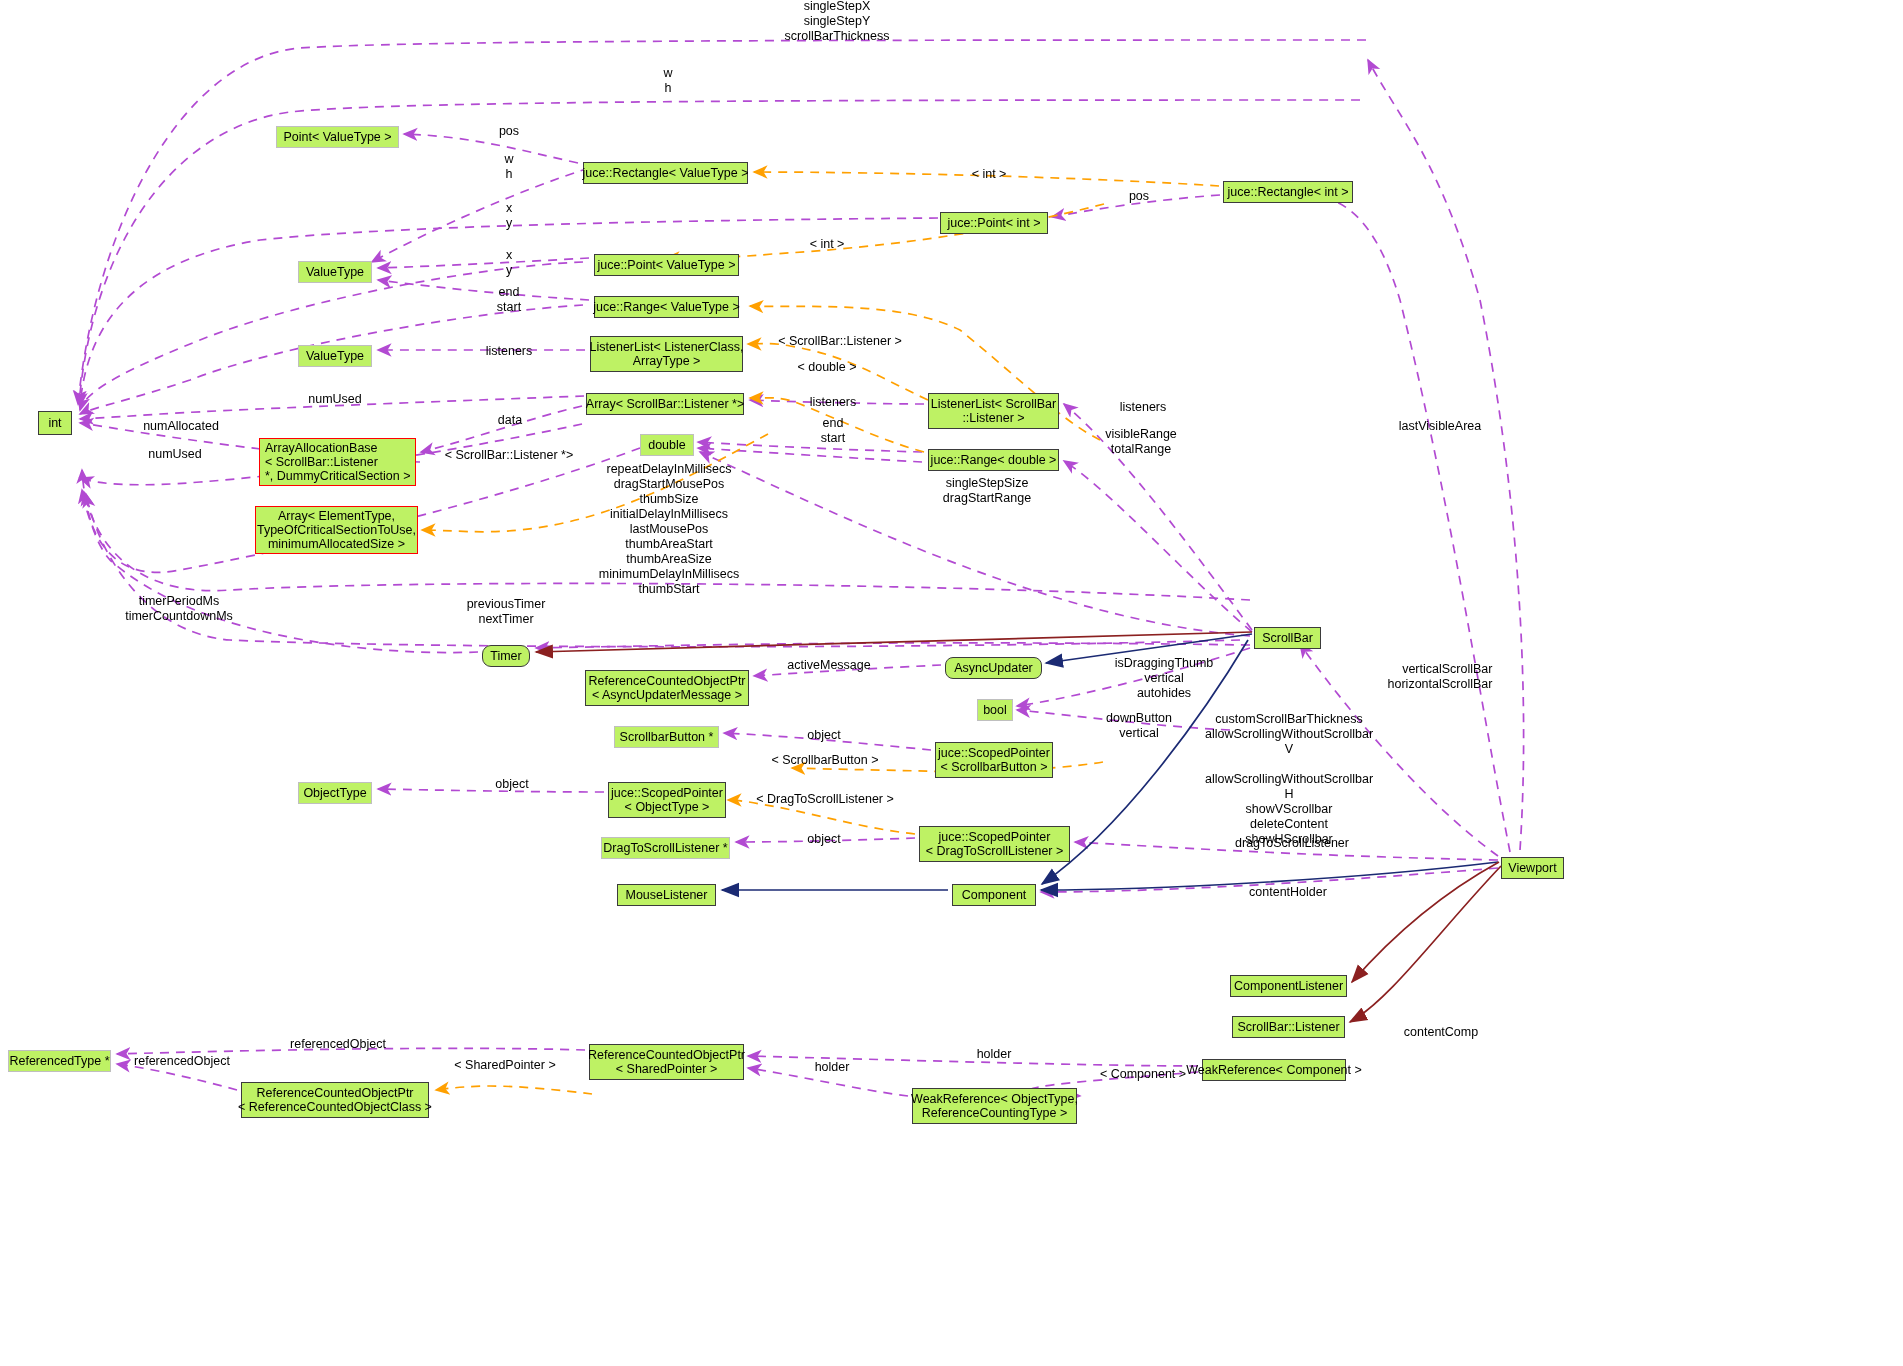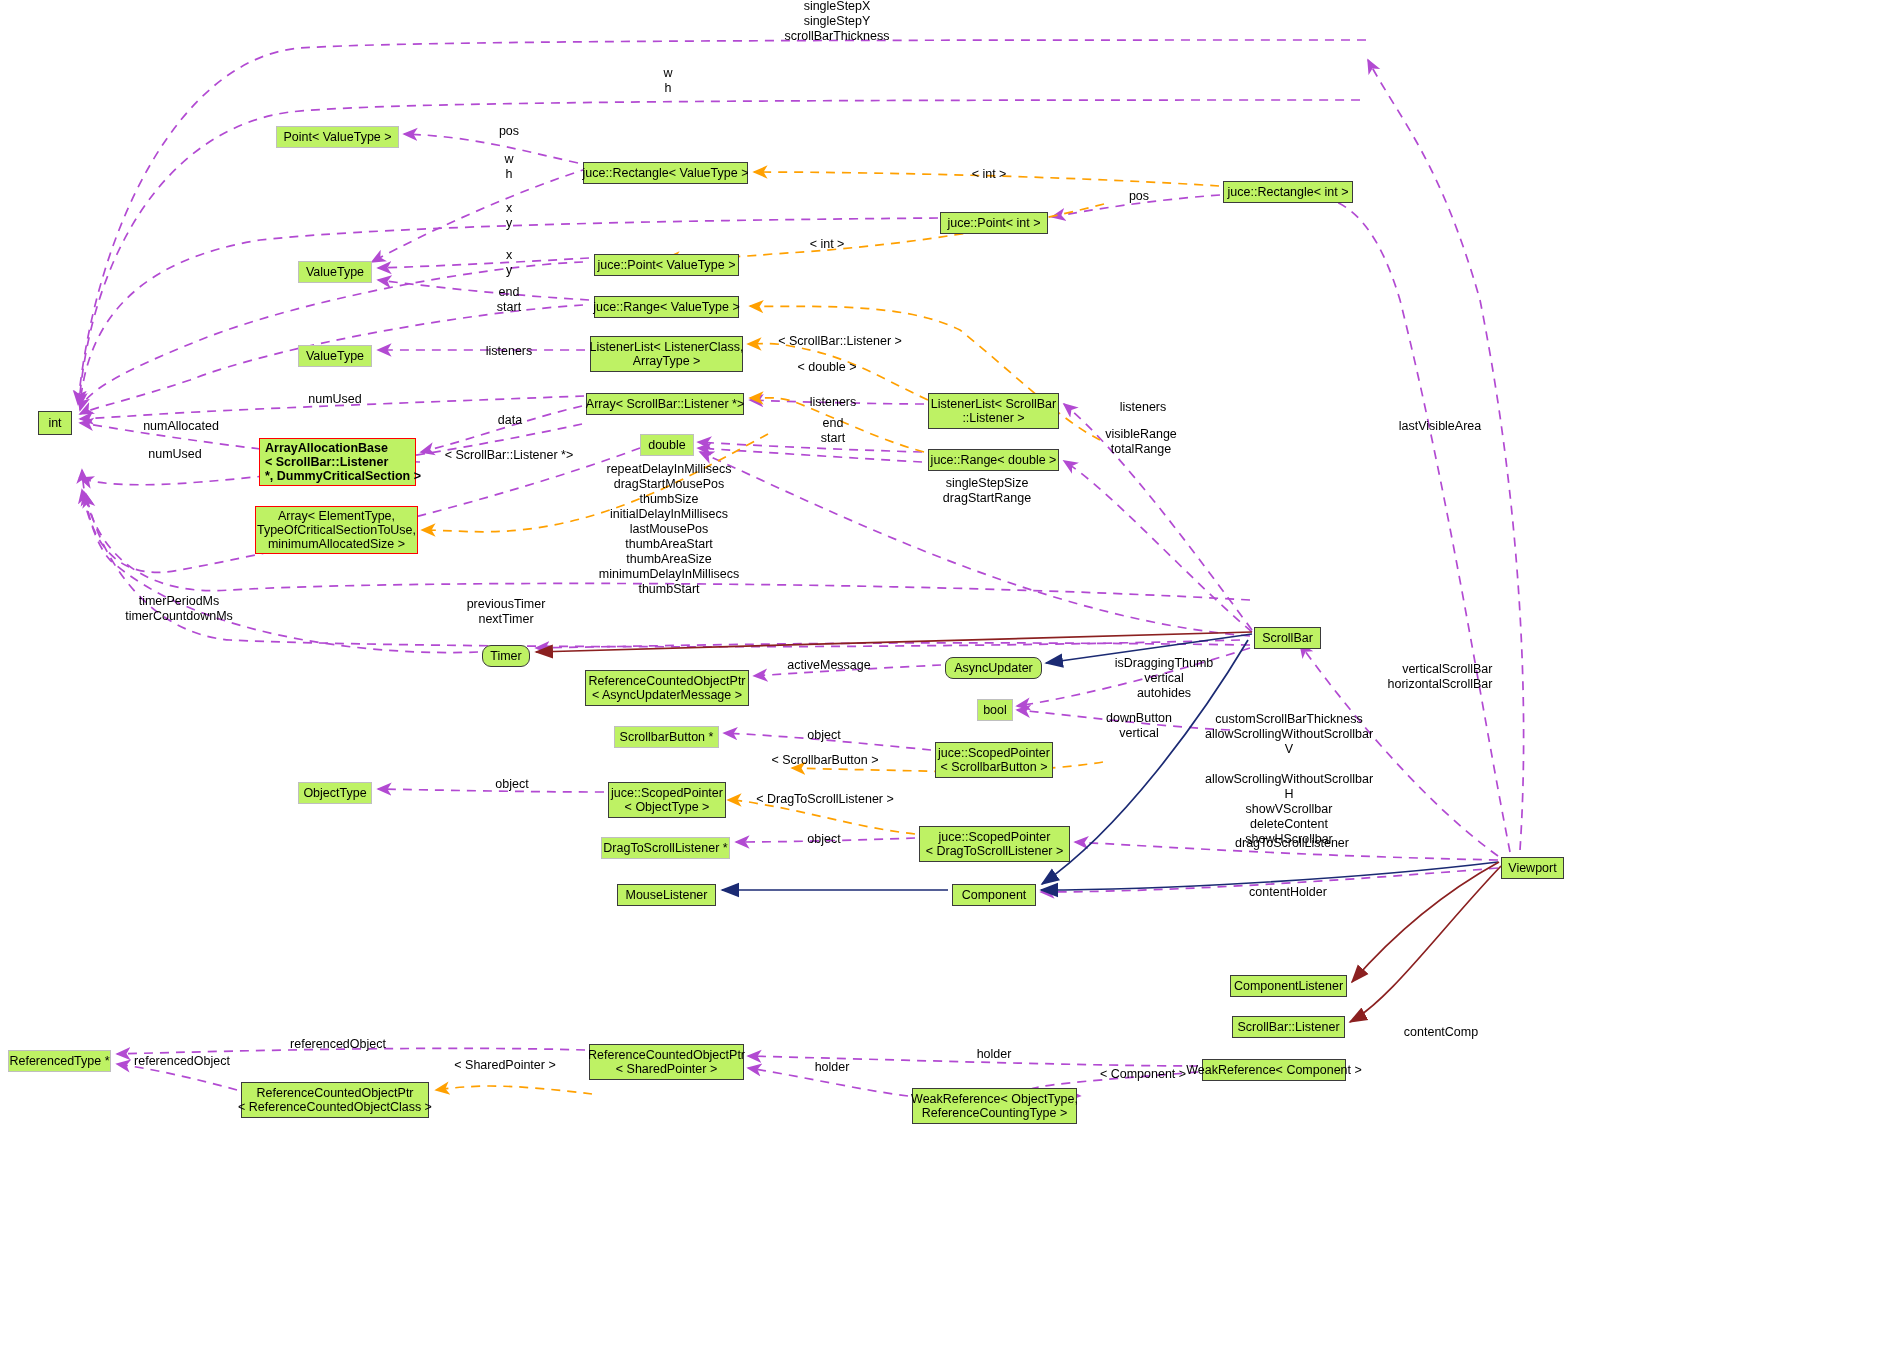--- a/index.html
+++ b/index.html
@@ -142,21 +142,21 @@
       <div class="node solid" style="left: 594px; top: 296px; width: 145px; height: 22px;">juce::Range&lt; ValueType &gt;</div>
       <div class="node light" style="left: 298px; top: 345px; width: 74px; height: 22px;">ValueType</div>
       <div class="node solid" style="left: 590px; top: 336px; width: 153px; height: 36px;">ListenerList&lt; ListenerClass,
 ArrayType &gt;</div>
       <div class="node solid" style="left: 586px; top: 393px; width: 158px; height: 22px;">Array&lt; ScrollBar::Listener *&gt;</div>
       <div class="node solid" style="left: 928px; top: 393px; width: 131px; height: 36px;">ListenerList&lt; ScrollBar
 ::Listener &gt;</div>
       <div class="node solid" style="left: 38px; top: 411px; width: 34px; height: 24px;">int</div>
       <div class="node light" style="left: 640px; top: 434px; width: 54px; height: 22px;">double</div>
       <div class="node solid" style="left: 928px; top: 449px; width: 131px; height: 22px;">juce::Range&lt; double &gt;</div>
-      <div class="node red leftal" style="left: 259px; top: 438px; width: 157px; height: 48px; font-weight: bold;">ArrayAllocationBase
+      <div class="node red leftal" style="left: 259px; top: 438px; width: 157px; height: 48px;">ArrayAllocationBase
 &lt; ScrollBar::Listener
 *, DummyCriticalSection &gt;</div>
       <div class="node red" style="left: 255px; top: 506px; width: 163px; height: 48px;">Array&lt; ElementType,
 TypeOfCriticalSectionToUse,
 minimumAllocatedSize &gt;</div>
       <div class="node solid" style="left: 482px; top: 645px; width: 48px; height: 22px; border-radius: 9px;">Timer</div>
       <div class="node solid" style="left: 945px; top: 657px; width: 97px; height: 22px; border-radius: 8px;">AsyncUpdater</div>
       <div class="node solid" style="left: 1254px; top: 627px; width: 67px; height: 22px;">ScrollBar</div>
       <div class="node solid" style="left: 585px; top: 670px; width: 164px; height: 36px;">ReferenceCountedObjectPtr
 &lt; AsyncUpdaterMessage &gt;</div>

